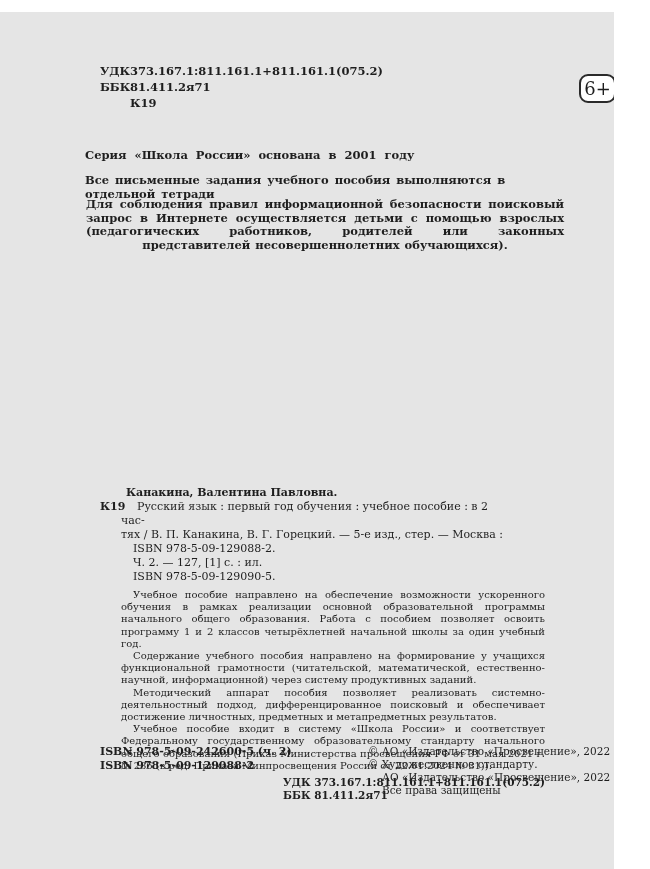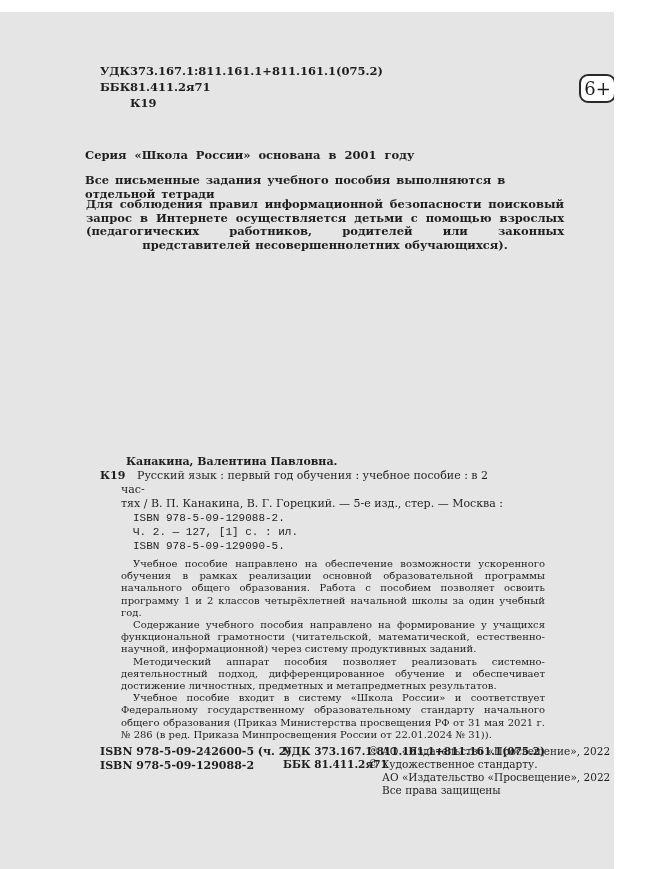--- a/index.html
+++ b/index.html
@@ -46,31 +46,31 @@
   .workbook-note { top: 161px; word-spacing: 2px; }
   .safety-note {
     position: absolute; top: 186px; left: 86px; width: 478px;
     font-weight: bold; font-size: 11.5px; line-height: 13.5px;
     text-align: justify; text-align-last: center;
     word-spacing: 1px;
   }
 
   
   .card {
-    position: absolute; top: 443px; left: 121px; width: 424px;
+    position: absolute; top: 474px; left: 121px; width: 424px;
     font-size: 11px; line-height: 14px;
   }
   .card-author { font-weight: bold; padding-left: 5px; }
   .card-sign {
     position: absolute; left: -21px; top: 14px;
     font-weight: bold;
   }
   .card-desc { width: 392px; }
   .card-desc .first { text-indent: 16px; }
-  .card-details { width: 392px; font-family: Liberation Mono, monospace; }
+  .card-details { width: 392px; }
   .card-details div { padding-left: 12px; }
 
   .annotation {
     margin-top: 5px; width: 424px;
     font-size: 10px; line-height: 12.2px;
     text-align: justify;
   }
   .annotation p { margin: 0; text-indent: 12px; }
 
   .codes-right {
@@ -123,21 +123,21 @@
 
     <div class="card-details">
       <div>ISBN 978-5-09-129088-2.</div>
       <div>Ч. 2. — 127, [1] с. : ил.</div>
       <div>ISBN 978-5-09-129090-5.</div>
     </div>
 
     <div class="annotation">
       <p>Учебное пособие направлено на обеспечение возможности ускоренного обучения в рамках реализации основной образовательной программы начального общего образования. Работа с пособием позволяет освоить программу 1 и 2 классов четырёхлетней начальной школы за один учебный год.</p>
       <p>Содержание учебного пособия направлено на формирование у учащихся функциональной грамотности (читательской, математической, естественно-научной, информационной) через систему продуктивных заданий.</p>
-      <p>Методический аппарат пособия позволяет реализовать системно-деятельностный подход, дифференцированное обучение и обеспечивает достижение личностных, предметных и метапредметных результатов.</p>
+      <p>Методический аппарат пособия позволяет реализовать системно-деятельностный подход, дифференцированное поисковый и обеспечивает достижение личностных, предметных и метапредметных результатов.</p>
       <p>Учебное пособие входит в систему «Школа России» и соответствует Федеральному государственному образовательному стандарту начального общего образования (Приказ Министерства просвещения РФ от 31 мая 2021 г. № 286 (в ред. Приказа Минпросвещения России от 22.01.2024 № 31)).</p>
     </div>
 
     <div class="codes-right">
       <div class="inner">
         <div>УДК 373.167.1:811.161.1+811.161.1(075.2)</div>
         <div>ББК 81.411.2я71</div>
       </div>
     </div>
   </div>

